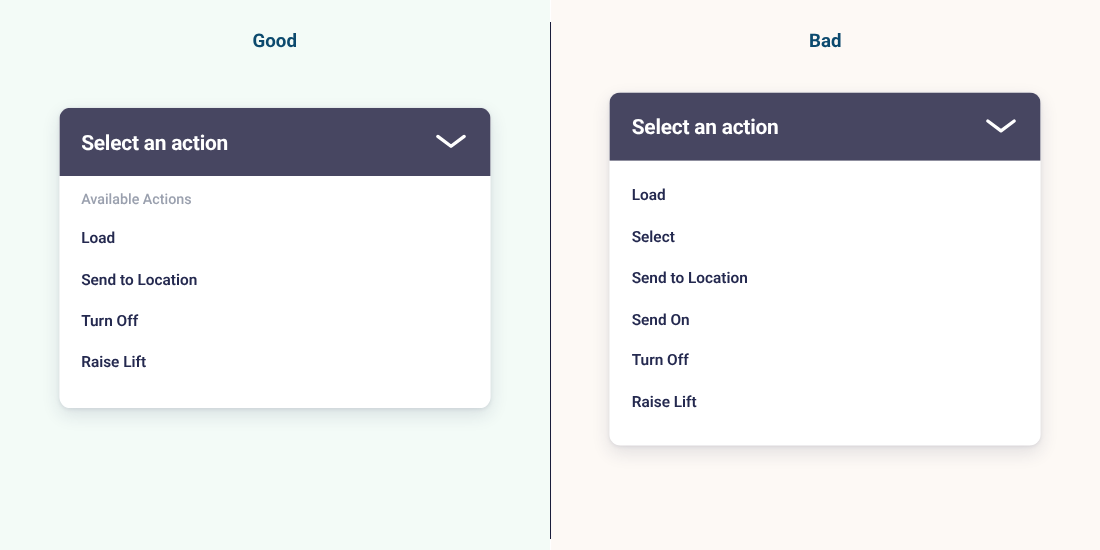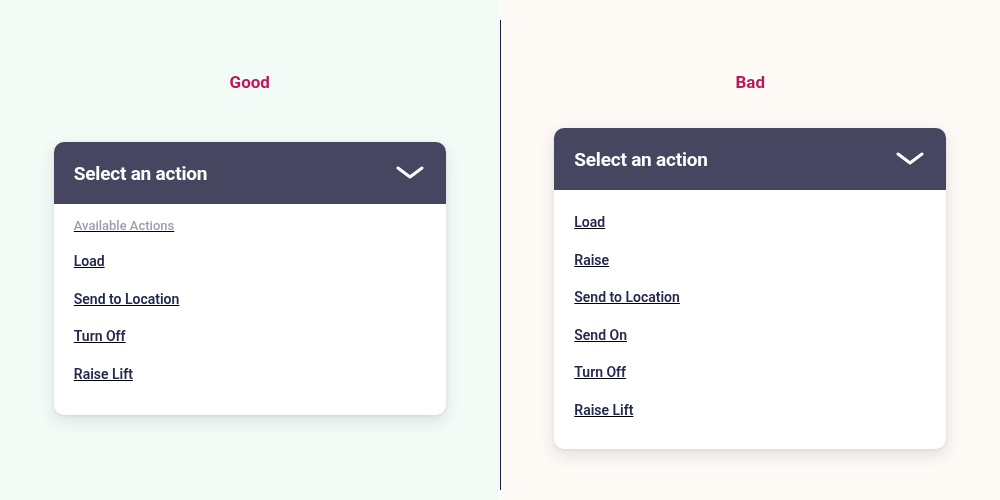--- a/index.html
+++ b/index.html
@@ -20,25 +20,24 @@
     }
     .panel-left { background: #f3fbf7; }
     .panel-right { background: #fdf9f5; }
     .divider {
       width: 1px;
       background: #1a1d3b;
       height: 470px;
       margin-top: 20px;
     }
     .panel-title {
-      color: #be185d;
+      color: #0c4a6e;
       font-size: 17px;
       font-weight: 700;
       margin-bottom: 50px;
-      margin-top: 44px;
     }
     .panel-right .panel-title { margin-bottom: 36px; }
 
     .dropdown {
       width: 392px;
       border-radius: 10px;
       box-shadow: 0 6px 16px rgba(36,40,80,0.12), 0 1px 3px rgba(36,40,80,0.08);
       background: #ffffff;
       overflow: hidden;
     }
@@ -52,21 +51,21 @@
       padding: 0 22px 0 20px;
       cursor: pointer;
     }
     .dropdown-header-text {
       font-size: 19px;
       font-weight: 700;
       letter-spacing: -0.2px;
     }
     .chev svg { display: block; }
 
-    .dropdown-body { padding: 14px 18px 22px 18px; text-decoration: underline; }
+    .dropdown-body { padding: 14px 18px 22px 18px; }
     .section-label {
       color: #9aa0ae;
       font-size: 13px;
       font-weight: 500;
       margin-bottom: 10px;
       padding-left: 2px;
     }
     .option {
       color: #24294f;
       font-size: 14px;
@@ -111,20 +110,20 @@
     <div class="dropdown-header">
       <span class="dropdown-header-text">Select an action</span>
       <span class="chev">
         <svg width="28" height="14" viewBox="0 0 28 14" fill="none">
             <path d="M2 2 L14 11 L26 2" stroke="#ffffff" stroke-width="3" stroke-linecap="round" stroke-linejoin="round"></path>
           </svg>
       </span>
     </div>
     <div class="dropdown-body">
       <div class="option">Load</div>
-      <div class="option">Raise</div>
+      <div class="option">Select</div>
       <div class="option">Send to Location</div>
       <div class="option">Send On</div>
       <div class="option">Turn Off</div>
       <div class="option">Raise Lift</div>
     </div>
   </div>
 </div>
 
 </body></html>

